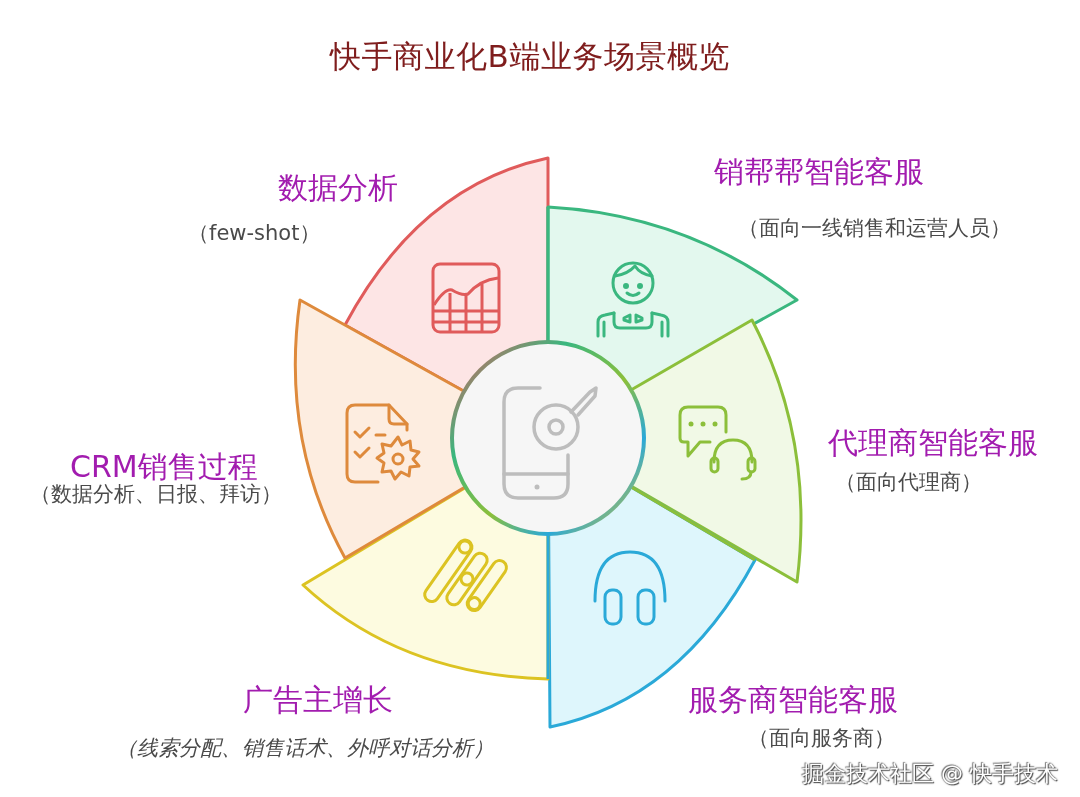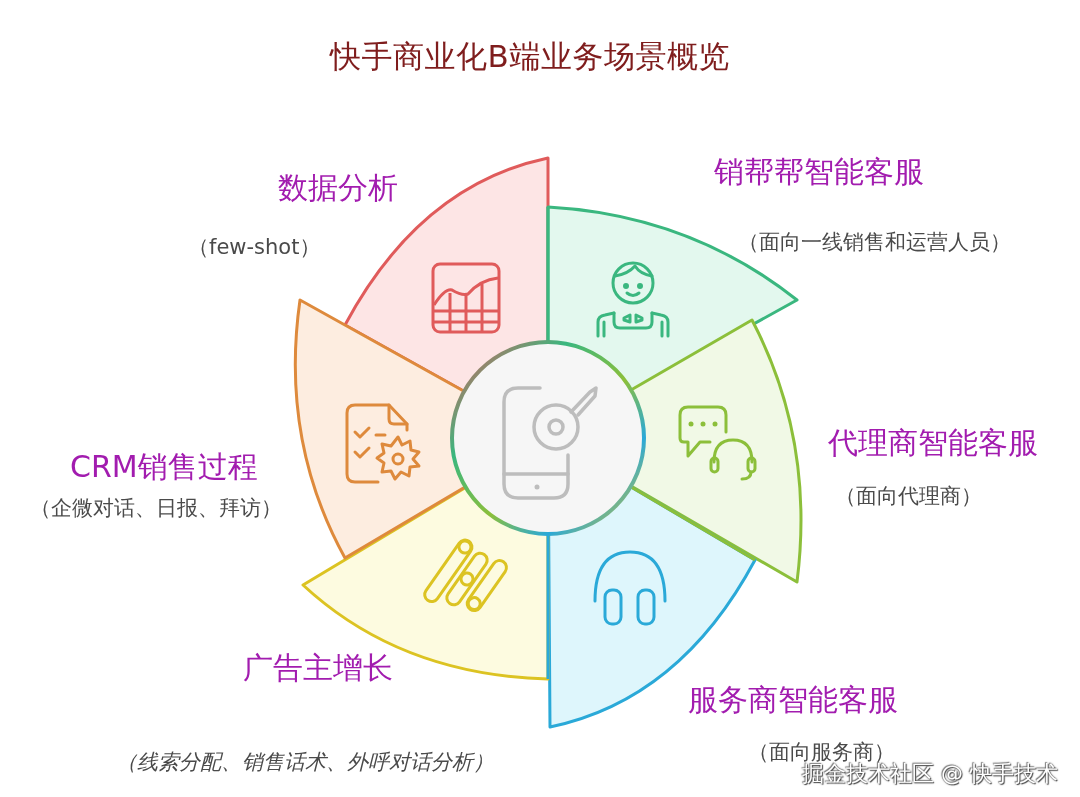--- a/index.html
+++ b/index.html
@@ -3,21 +3,21 @@
 <meta charset="utf-8">
 <style>
   html, body { margin: 0; padding: 0; background: #ffffff; }
   body { width: 1080px; height: 797px; position: relative; overflow: hidden;
          font-family: "DejaVu Sans", "Liberation Sans", sans-serif; color: #4a4a4a; }
   .title { position: absolute; left: 0; width: 1060px; top: 36px; text-align: center;
            font-size: 31px; color: #7f1d1d; letter-spacing: 0.5px; }
   svg.diagram { position: absolute; left: 0; top: 0; }
   .label { position: absolute; white-space: nowrap; }
   .label .main { font-size: 30px; color: #a21caf; display: block; }
-  .label .sub { font-size: 21px; color: #4a4a4a; display: block; margin-top: 20px; }
+  .label .sub { font-size: 21px; color: #4a4a4a; display: block; margin-top: 6px; }
   .watermark { position: absolute; right: 22px; bottom: 8px; font-size: 22px; color: #ffffff;
                text-shadow: 0 0 2px #555, 1px 1px 1px #444, -1px -1px 1px #888; }
 </style>
 </head>
 <body>
 
 <div class="title">快手商业化B端业务场景概览</div>
 
 <svg class="diagram" width="1080" height="797" viewBox="0 0 1080 797">
 
@@ -141,27 +141,27 @@
   <span class="sub">（面向代理商）</span>
 </div>
 
 <div class="label" style="left:688px; top:680px;">
   <span class="main">服务商智能客服</span>
 </div>
 <div class="label" style="left:748px; top:718px;text-align:center;">
   <span class="sub">（面向服务商）</span>
 </div>
 
-<div class="label" style="left:243px; top:648px;">
+<div class="label" style="left:243px; top:680px;">
   <span class="main">广告主增长</span>
 </div>
 <div class="label" style="left:116px; top:728px;font-style:italic;">
   <span class="sub">（线索分配、销售话术、外呼对话分析）</span>
 </div>
 
 <div class="label" style="left:70px; top:447px;">
   <span class="main">CRM销售过程</span>
 </div>
 <div class="label" style="left:30px; top:474px;">
-  <span class="sub">（企微对话、日报、拜访）</span>
+  <span class="sub">（数据分析、日报、拜访）</span>
 </div>
 
 <div class="watermark">掘金技术社区 @ 快手技术</div>
 
 </body></html>

